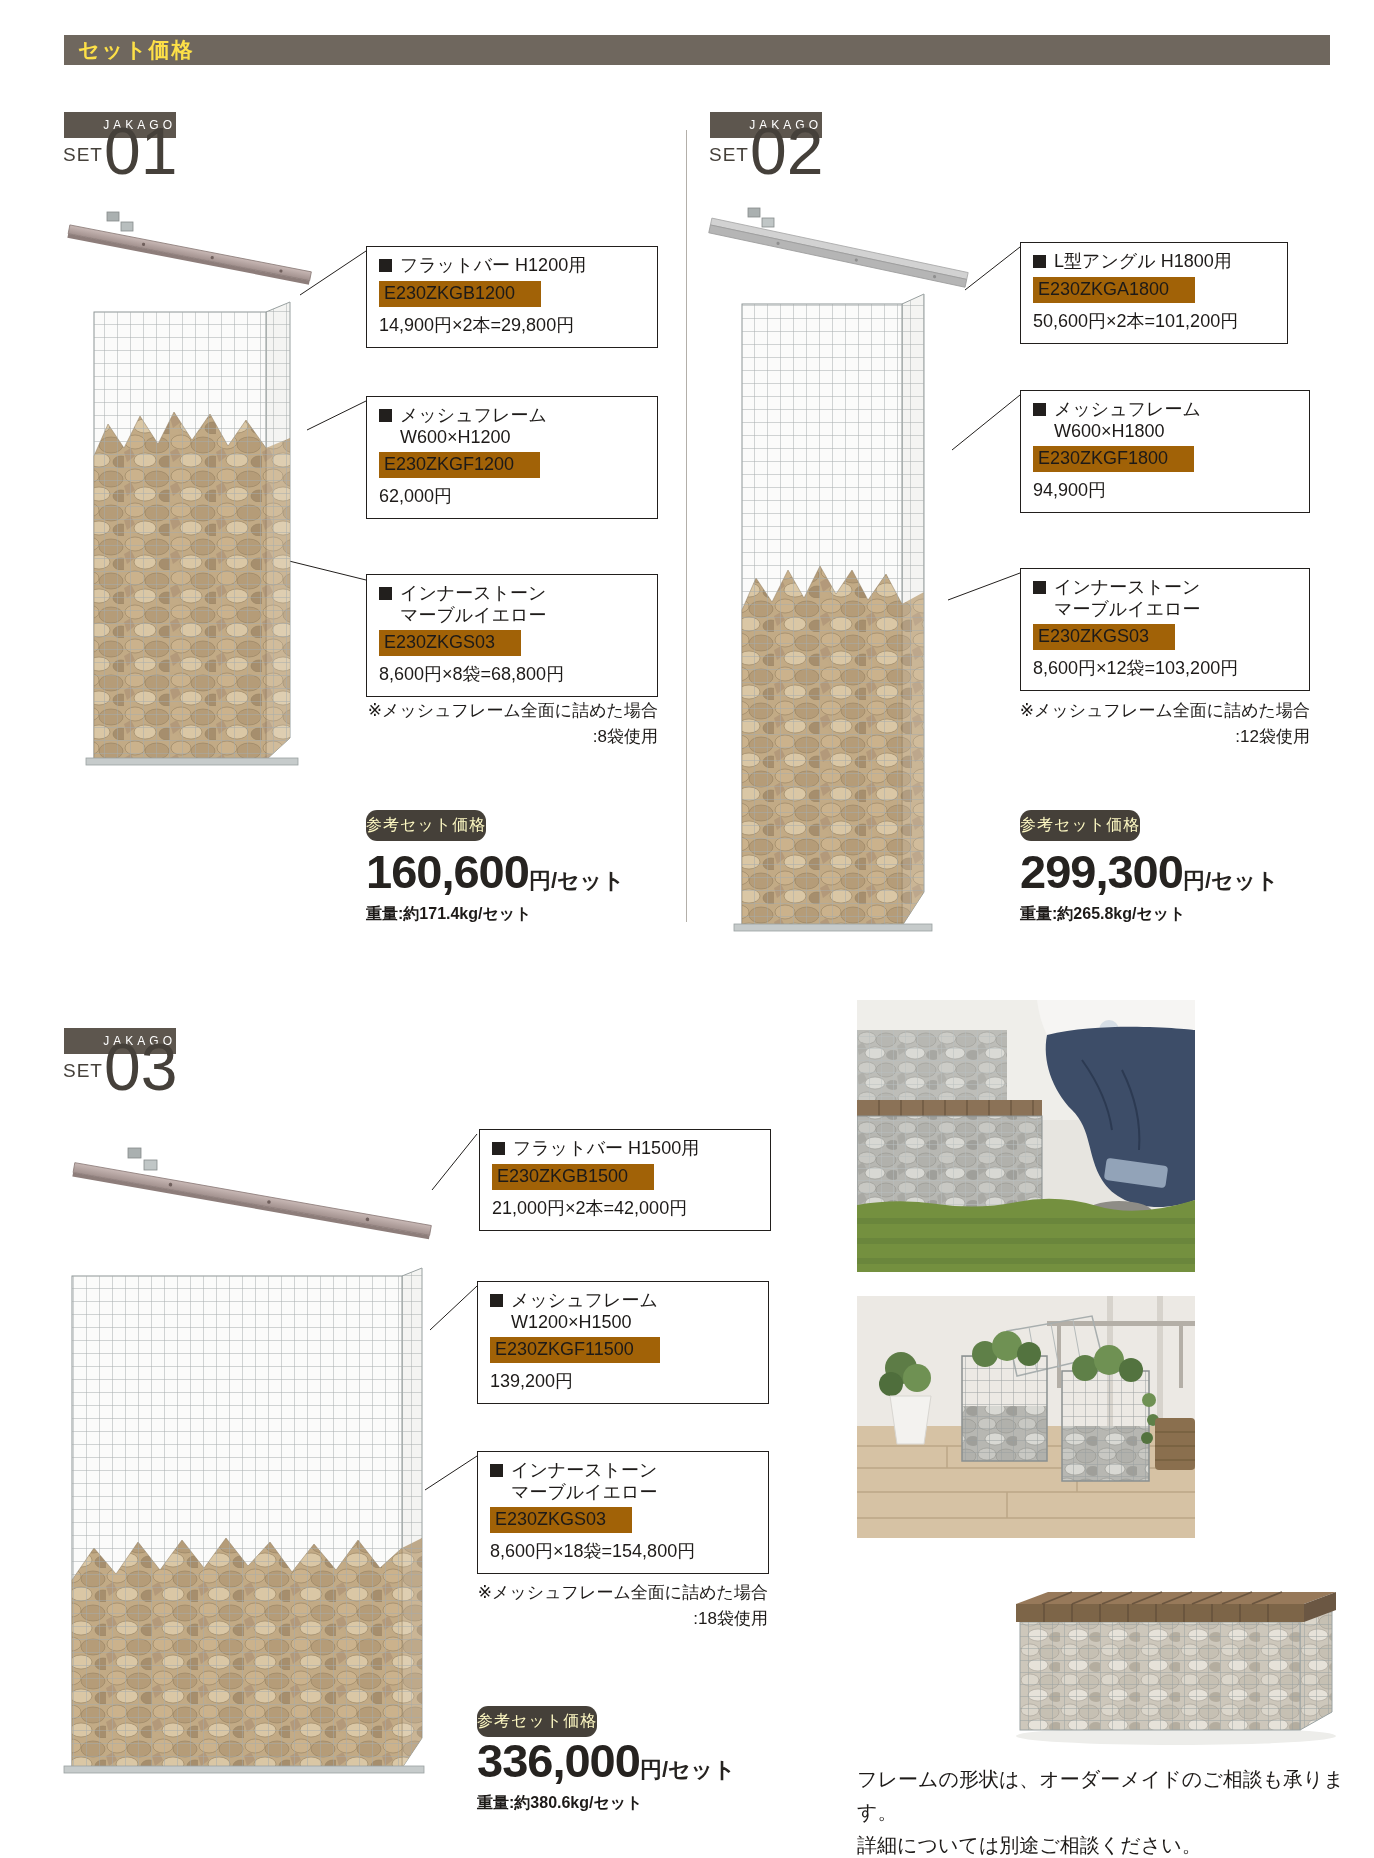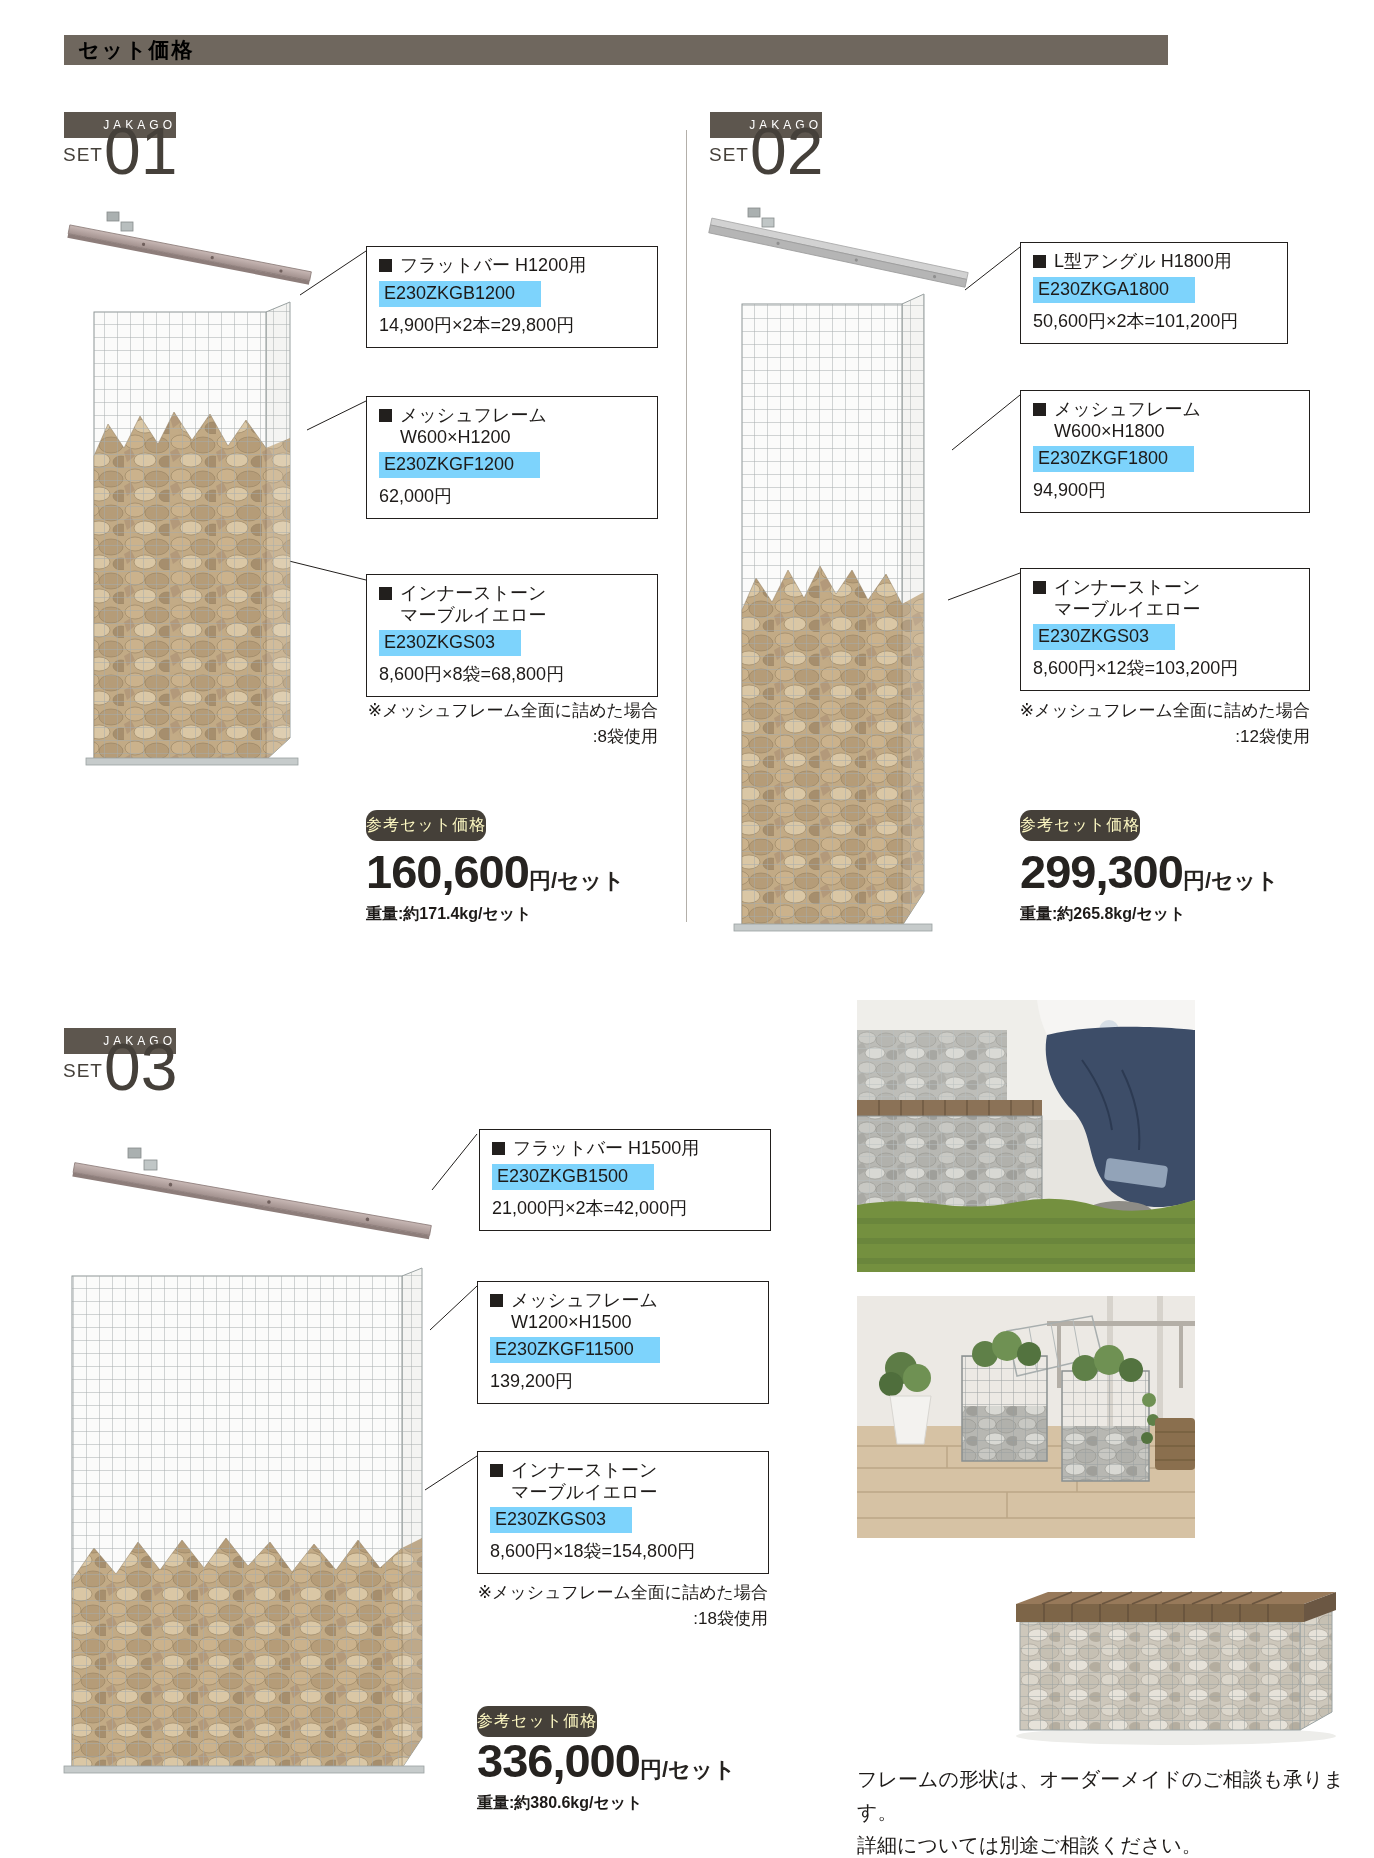--- a/index.html
+++ b/index.html
@@ -2,40 +2,40 @@
 <html><head>
 <meta charset="utf-8">
 <style>
   html,body{margin:0;padding:0;}
   body{
     width:1374px;height:1858px;position:relative;background:#ffffff;
     font-family:"Liberation Sans","DejaVu Sans",sans-serif;color:#1d1a18;
   }
   .abs{position:absolute;}
   .header-bar{
-    left:64px;top:35px;width:1104px;height:30px;background:#6f675e;color:#000000;
+    left:64px;top:35px;width:1266px;height:30px;background:#6f675e;color:#fde047;
     font-family:"Liberation Serif","DejaVu Serif",serif;font-weight:700;
     font-size:21px;line-height:30px;padding-left:14px;letter-spacing:2px;box-sizing:border-box;
   }
   .jakago{
     background:#5d564e;color:#fff;font-size:12px;letter-spacing:4px;
     text-align:right;line-height:26px;height:26px;
   }
   .setword{font-size:19px;color:#45403a;letter-spacing:1px;}
   .setnum{font-size:66px;color:#45403a;line-height:1;}
   .vdivider{width:1px;background:#b3afa9;}
   .box{
     border:1px solid #221f1d;background:#fff;padding:8px 12px 10px 12px;box-sizing:border-box;
   }
   .titlerow{display:flex;gap:8px;font-size:18px;line-height:1.2;}
   .sq{width:13px;height:13px;background:#221f1d;margin-top:4px;flex:none;}
   .l2{display:block;}
   .l2:empty{display:none;}
   .coderow{margin-top:4px;}
-  .codespan{display:inline-block;background:#7dd3fc;font-size:18px;padding:2px 26px 3px 5px;}
+  .codespan{display:inline-block;background:#a16207;font-size:18px;padding:2px 26px 3px 5px;}
   .price{font-size:18px;margin-top:6px;}
   .note{font-size:17px;line-height:1.5;text-align:right;}
   .refbadge{display:inline-block;background:#454039;color:#fef9c3;font-size:16px;padding:5px 0;letter-spacing:1px;border-radius:11px;}
   .refprice{font-size:47px;font-weight:700;letter-spacing:-1px;color:#262320;line-height:1;}
   .refunit{font-size:22px;letter-spacing:0;}
   .weight{font-size:16px;font-weight:700;}
   .footer-note{font-size:20px;line-height:1.65;}
   .photo{overflow:hidden;}
   svg{display:block;}
 </style>

